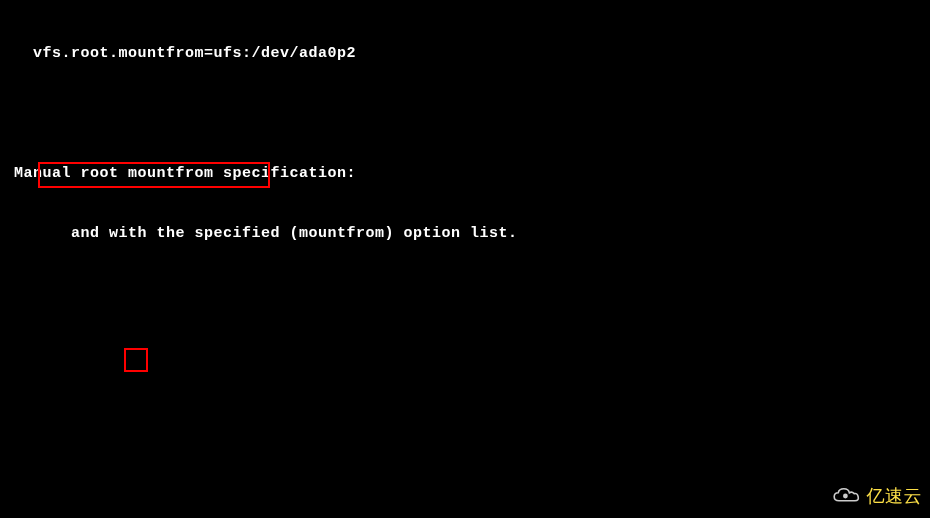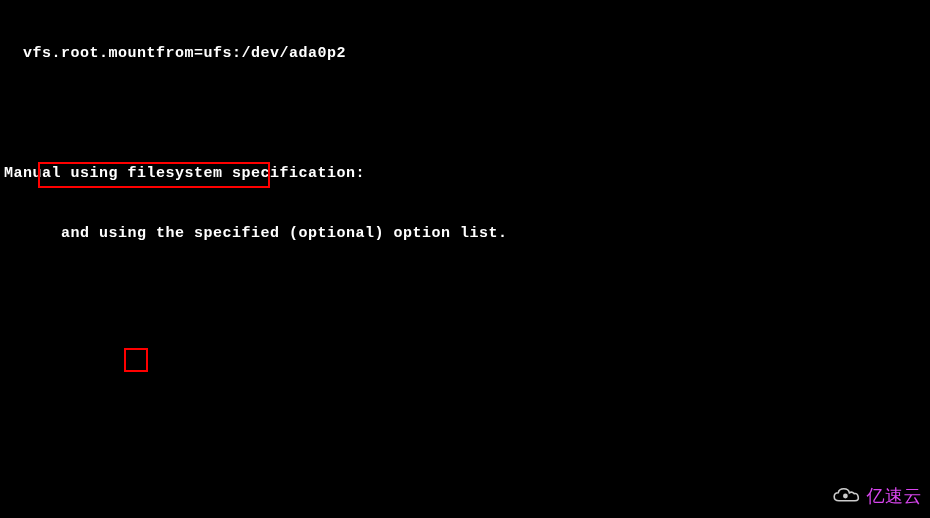--- a/index.html
+++ b/index.html
@@ -20,20 +20,21 @@
       position: relative;
       letter-spacing: 0.5px;
     }
     .terminal {
       white-space: pre;
       padding: 4px 0 0 4px;
     }
     .line {
       min-height: 20px;
       position: relative;
+      margin-left: 10px;
     }
     .red-box-1 {
       position: absolute;
       border: 2px solid #ff0000;
       left: 38px;
       top: 162px;
       width: 232px;
       height: 26px;
       pointer-events: none;
     }
@@ -46,38 +47,38 @@
       height: 24px;
       pointer-events: none;
     }
     .watermark {
       position: absolute;
       right: 8px;
       bottom: 12px;
       display: flex;
       align-items: flex-start;
       gap: 4px;
-      color: #d946ef;
+      color: #fde047;
       font-family: "SimSun", "Microsoft YaHei", sans-serif;
       font-size: 18px;
       font-weight: normal;
     }
     .cloud-icon {
       width: 32px;
       height: 20px;
     }
   </style>
 </head>
 <body>
 
 <div class="terminal">
   <div class="line">  vfs.root.mountfrom=ufs:/dev/ada0p2</div>
   <div class="line"></div>
-  <div class="line">Manual using filesystem specification:</div>
-  <div class="line">      and using the specified (optional) option list.</div>
+  <div class="line">Manual root mountfrom specification:</div>
+  <div class="line">      and with the specified (mountfrom) option list.</div>
   <div class="line"></div>
   
   
   
   
   
   
   
   
   

